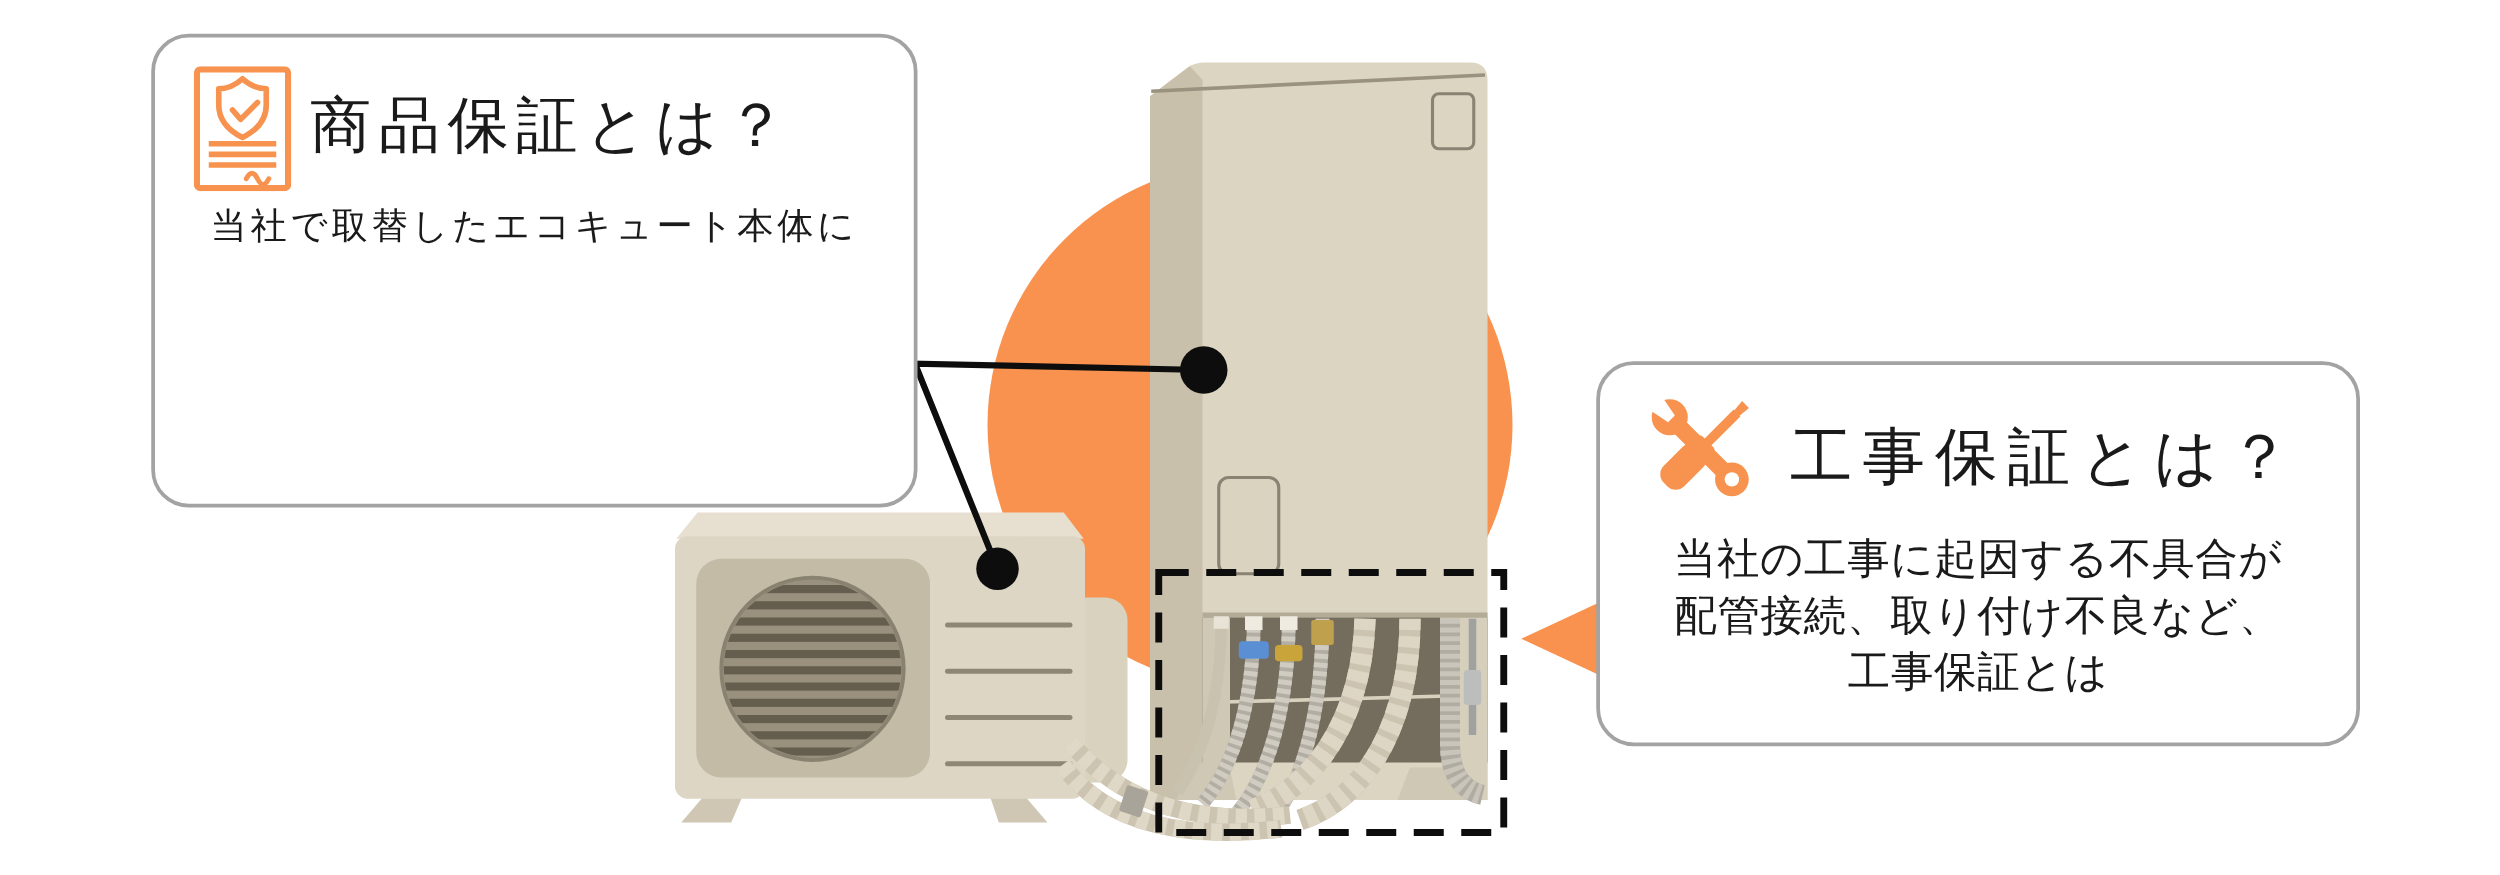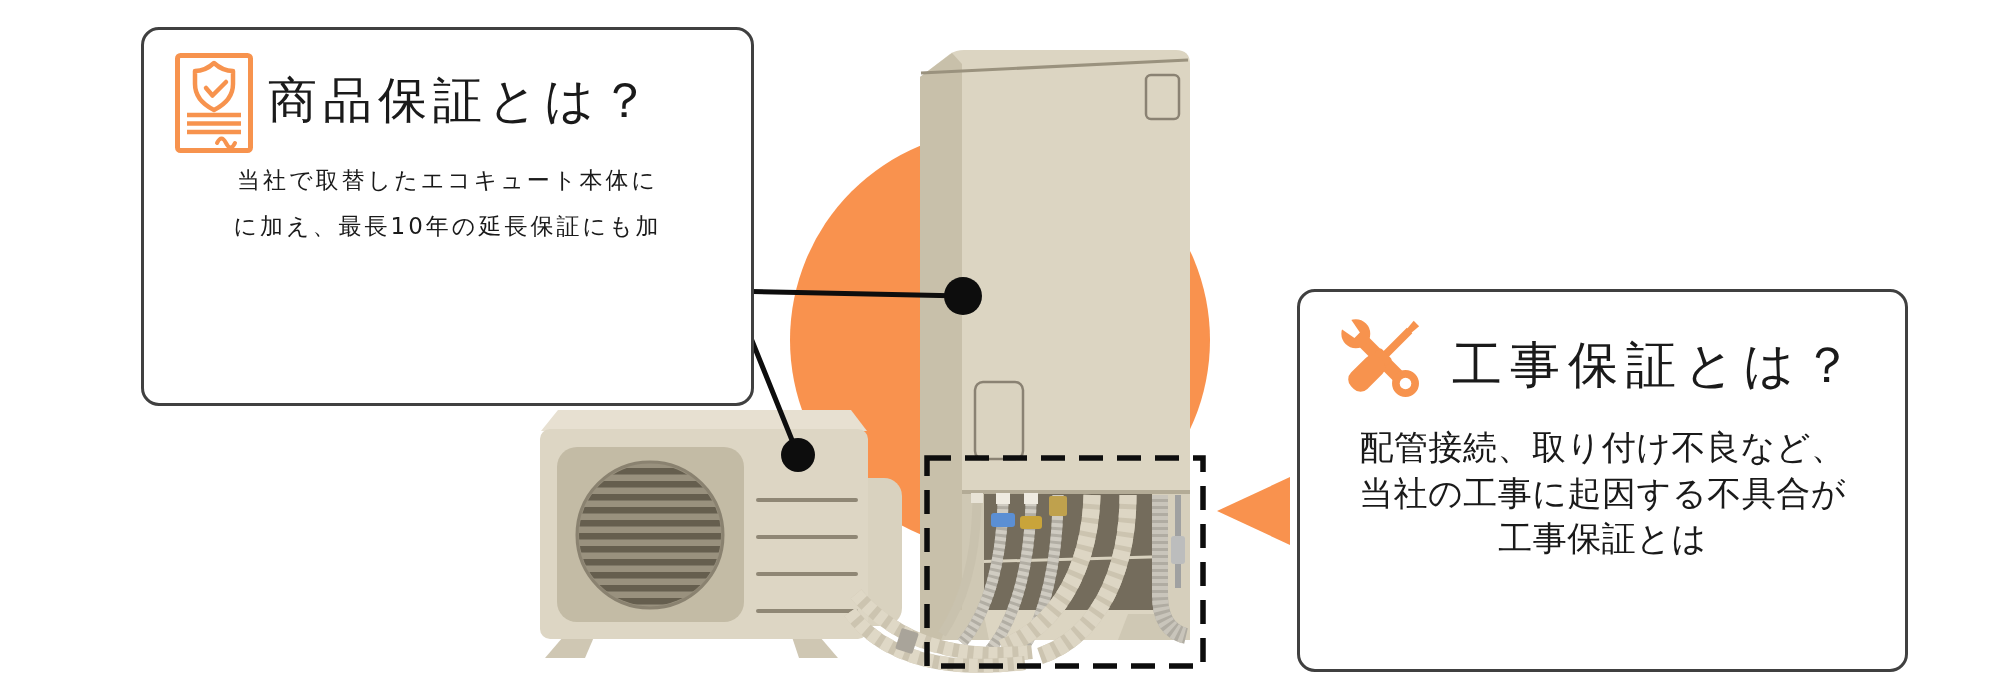--- a/index.html
+++ b/index.html
@@ -2,33 +2,33 @@
 <html><head>
 <meta charset="utf-8">
 <style>
   html,body{margin:0;padding:0;background:#fff;}
   .canvas{
     position:relative;width:2000px;height:700px;background:#ffffff;overflow:hidden;
     font-family:"DejaVu Sans",sans-serif;color:#1a1a1a;
   }
   .art{position:absolute;left:0;top:0;z-index:1;}
   .callout{
-    position:absolute;background:#ffffff;border:3px solid #404040;border-radius:18px;
-    box-sizing:border-box;z-index:3;margin-left:20px;
+    position:absolute;background:#ffffff;border:3px solid #a3a3a3;border-radius:30px;
+    box-sizing:border-box;z-index:3;
   }
   .callout-left{left:121px;top:27px;width:613px;height:379px;}
-  .callout-right{left:1277px;top:289px;width:611px;height:383px;}
+  .callout-right{left:1277px;top:289px;width:611px;height:308px;}
   .co-icon{position:absolute;}
   .lb-icon{left:31px;top:23px;}
   .rb-icon{left:28px;top:15px;}
   .co-title{position:absolute;white-space:nowrap;color:#1a1a1a;}
   .lb-title{left:124px;top:38px;font-size:49px;letter-spacing:6px;}
   .rb-title{left:152px;top:40px;font-size:50px;letter-spacing:8px;}
   .co-body{position:absolute;left:6px;right:6px;text-align:center;color:#1a1a1a;}
-  .lb-body{top:127px;font-size:23px;letter-spacing:3px;line-height:46px;}
+  .lb-body{top:127px;font-size:29px;letter-spacing:3px;line-height:46px;}
   .rb-body{top:133px;font-size:34px;letter-spacing:0.5px;line-height:45.5px;}
 </style>
 </head>
 <body>
 
 <div class="canvas">
 
   <svg class="art" viewBox="0 0 2000 700" width="2000" height="700">
     <defs>
       <clipPath id="fanClip">
@@ -136,21 +136,20 @@
         <path d="M31,35 l6.5,7.5 L51,29" fill="none" stroke="#F7934E" stroke-width="4.5" stroke-linecap="round" stroke-linejoin="round"></path>
         <line x1="12" y1="62" x2="66" y2="62" stroke="#F7934E" stroke-width="4.5"></line>
         <line x1="12" y1="70.5" x2="66" y2="70.5" stroke="#F7934E" stroke-width="4.5"></line>
         <line x1="12" y1="79" x2="66" y2="79" stroke="#F7934E" stroke-width="4.5"></line>
         <path d="M42,90 q4.5,-9 9,0 q4.5,9 9,0" fill="none" stroke="#F7934E" stroke-width="4" stroke-linecap="round"></path>
       </svg>
     </span>
     <div class="co-title lb-title">商品保証とは？</div>
     <div class="co-body lb-body">
       <div>当社で取替したエコキュート本体に</div>
-      <div>に加え、最長10年の延長保証にも加</div>
     </div>
   </div>
 
   <div class="callout callout-right">
     <span class="co-icon rb-icon">
       <svg width="106" height="104" viewBox="0 0 110 108">
 
         <g transform="rotate(-45 55 54)">
           <rect x="48" y="18" width="14" height="66" fill="#F7934E"></rect>
           <circle cx="55" cy="17" r="15" fill="#F7934E"></circle>
@@ -162,19 +161,19 @@
         <g transform="rotate(45 55 54)">
           <polygon points="51,2 59,2 58,14 52,14" fill="#F7934E"></polygon>
           <rect x="51" y="12" width="8" height="36" fill="#F7934E"></rect>
           <rect x="46" y="46" width="18" height="10" rx="3" fill="#F7934E"></rect>
           <rect x="43" y="54" width="24" height="42" rx="10" fill="#F7934E"></rect>
         </g>
       </svg>
     </span>
     <div class="co-title rb-title">工事保証とは？</div>
     <div class="co-body rb-body">
+      <div>当社の工事に起因する不具合が</div>
       <div>配管接続、取り付け不良など、</div>
-      <div>当社の工事に起因する不具合が</div>
       <div>工事保証とは</div>
     </div>
   </div>
 
 </div>
 
 </body></html>

